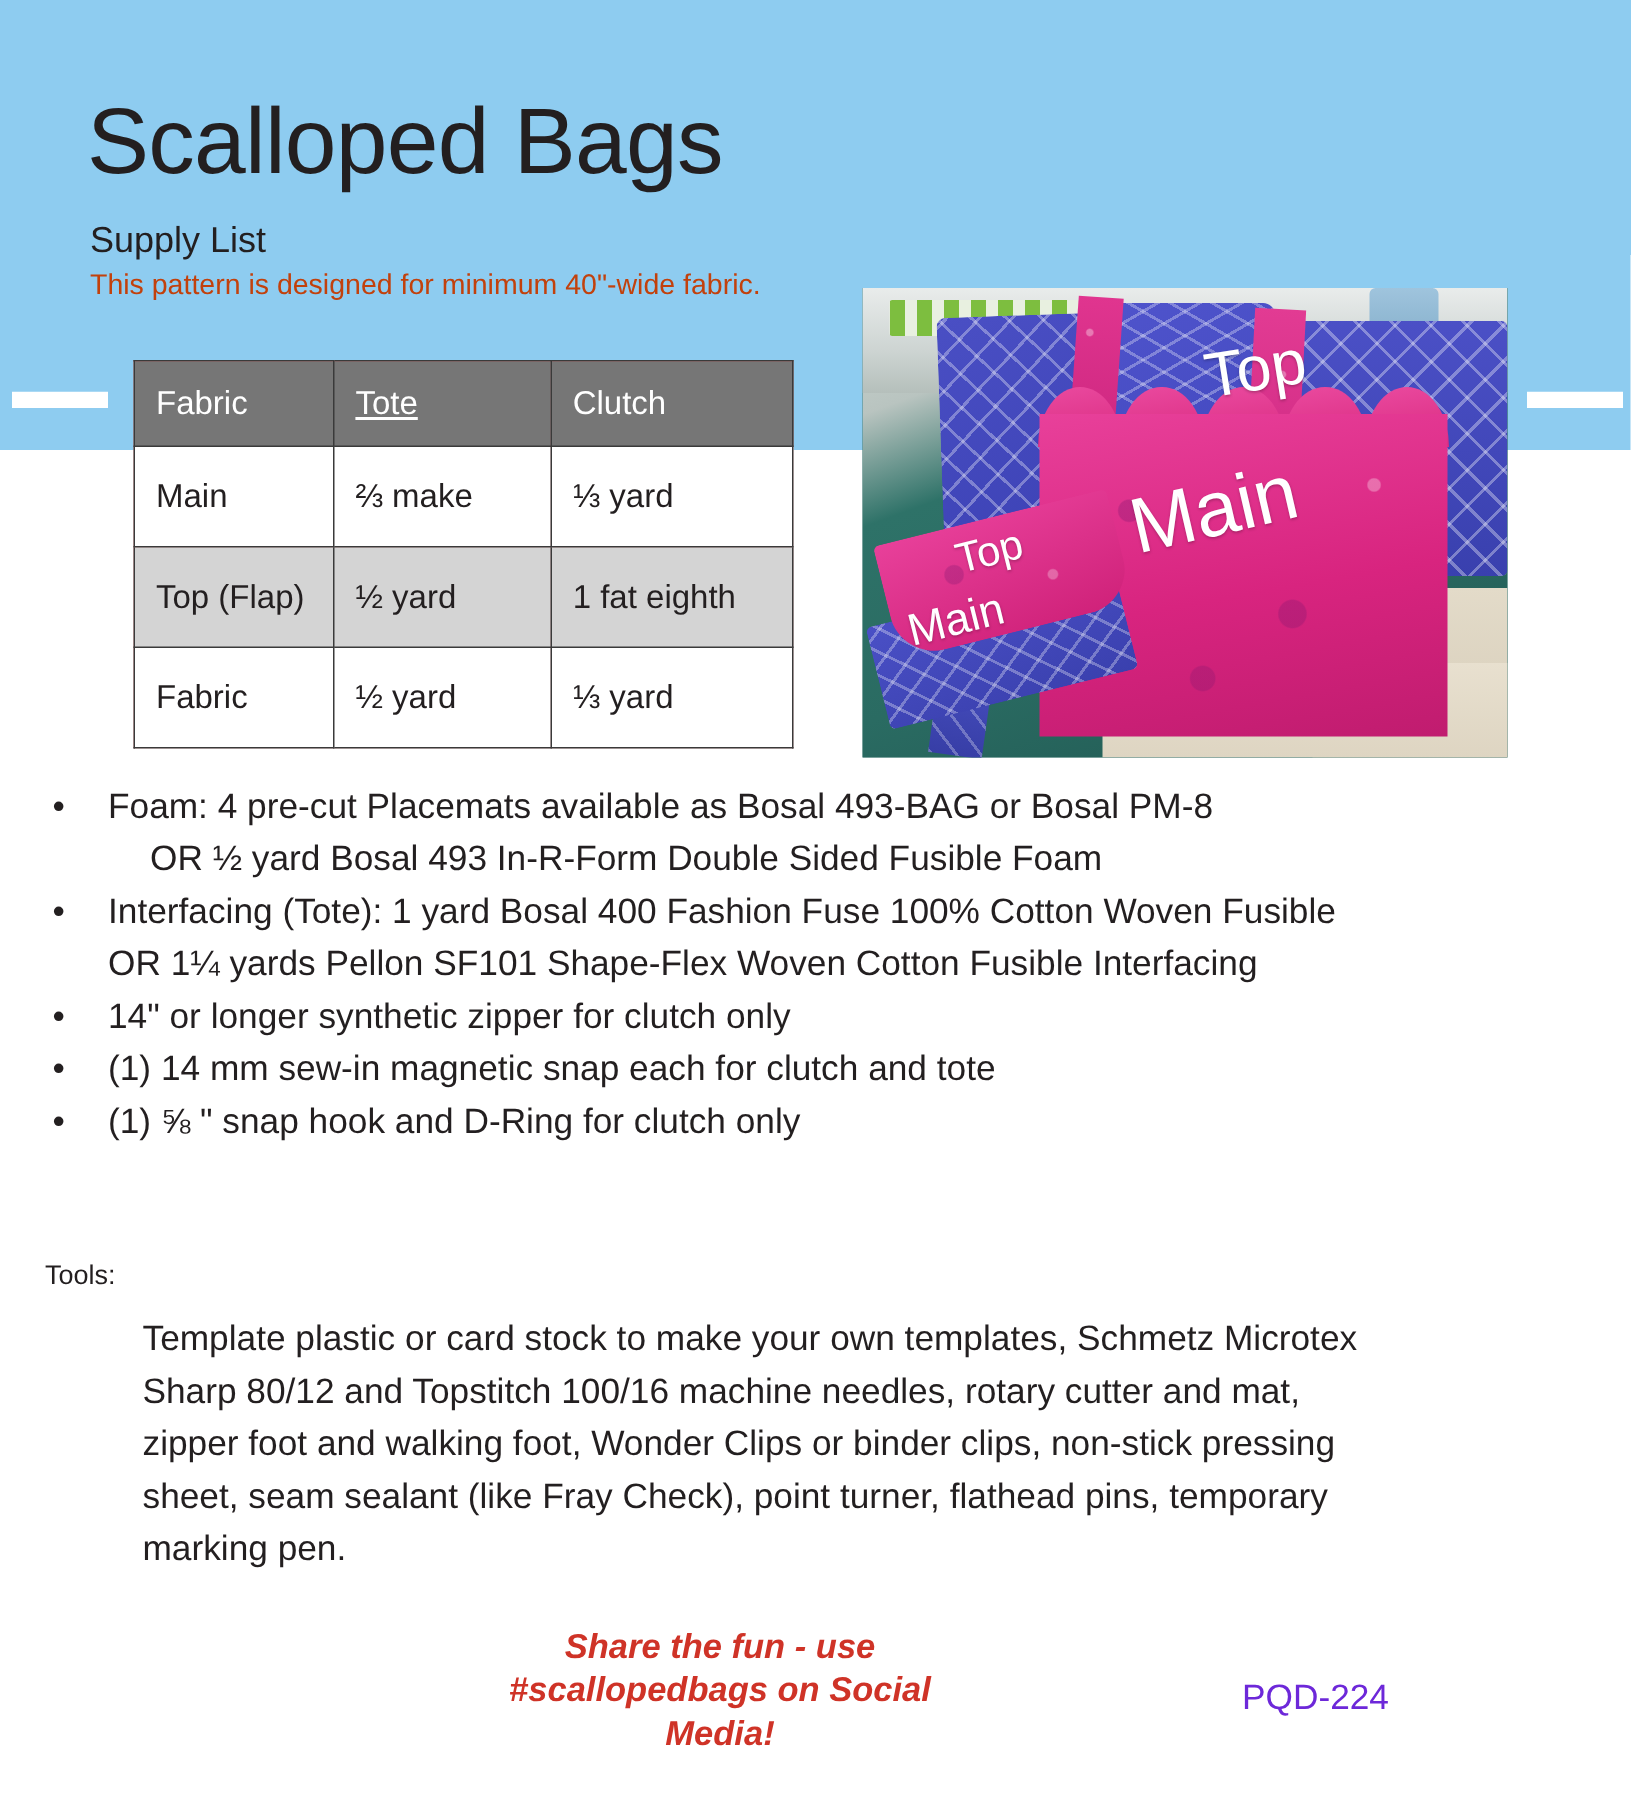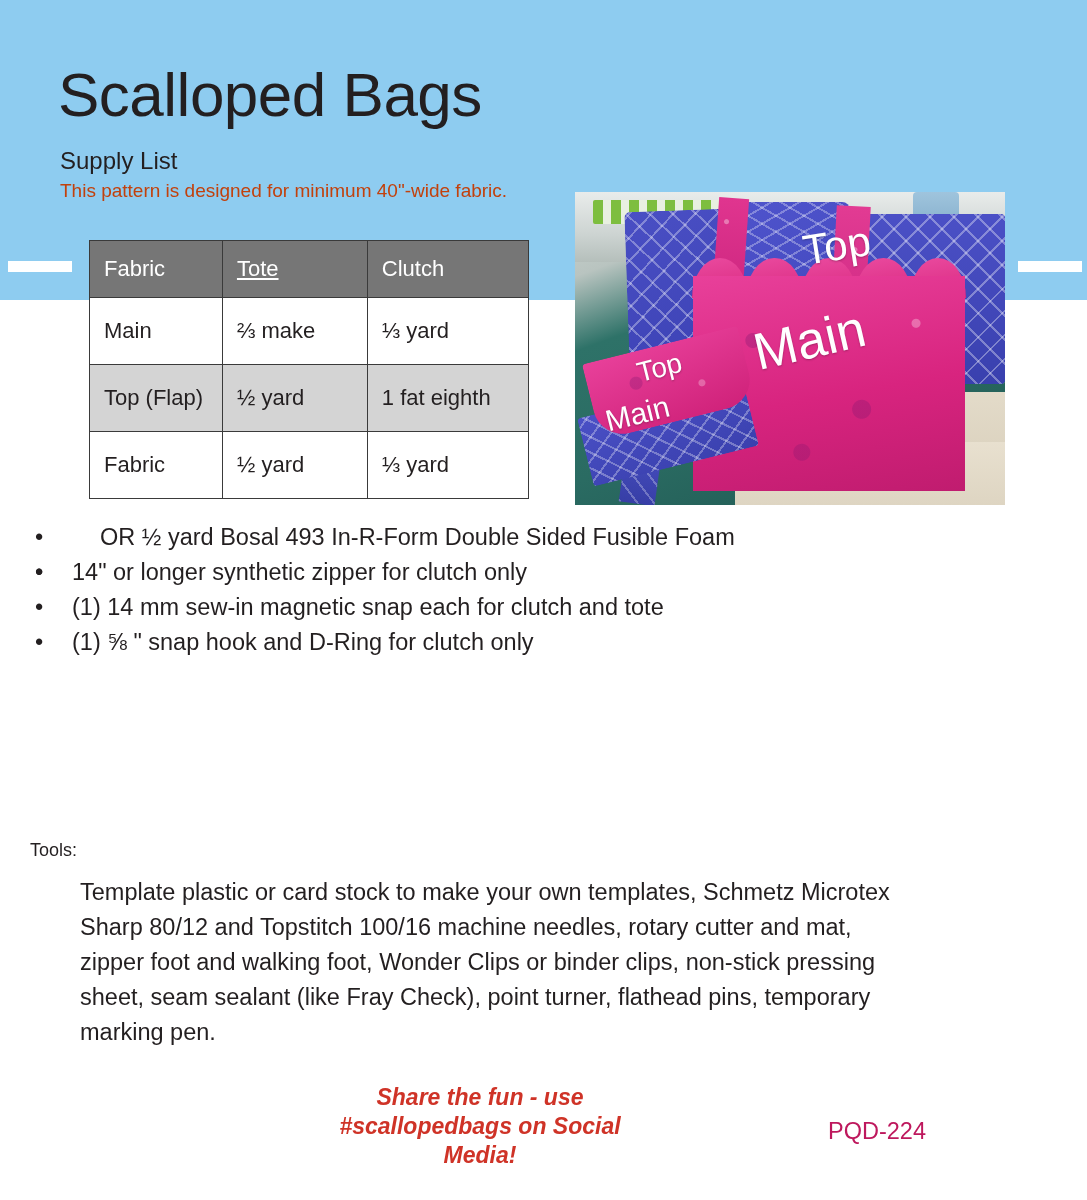--- a/index.html
+++ b/index.html
@@ -280,21 +280,21 @@
 
   
   .tools-head {
     position: absolute;
     left: 30px; top: 840px;
     font-size: 18px;
     color: #231f20;
   }
   .tools-body {
     position: absolute;
-    left: 80px; top: 875px;
+    left: 95px; top: 875px;
     width: 822px;
     font-size: 23.5px;
     line-height: 35px;
     color: #231f20;
     text-align: left;
   }
 
   
   .share {
     position: absolute;
@@ -304,21 +304,21 @@
     font-size: 23px;
     line-height: 29px;
     font-style: italic;
     font-weight: 700;
     color: #cf3327;
   }
   .code {
     position: absolute;
     left: 828px; top: 1118px;
     font-size: 23.5px;
-    color: #be185d;
+    color: #6d28d9;
   }
 </style>
 </head>
 <body>
 
 <div class="banner">
   <div class="banner-dash-line">
     <div class="dash" style="left:8px;width:64px;"></div>
     <div class="dash" style="left:96px;width:64px;"></div>
     <div class="dash" style="left:930px;width:64px;"></div>
@@ -384,24 +384,26 @@
       <td>Fabric</td>
       <td>½ yard</td>
       <td>⅓ yard</td>
     </tr>
   </tbody>
 </table>
 
 <div class="bullets">
   <div class="bullet-row">
     <span class="bullet-dot">•</span>
+    <span>Foam: 4 pre-cut Placemats available as Bosal 493-BAG or Bosal PM-8</span>
     <span class="bullet-cont">OR ½ yard Bosal 493 In-R-Form Double Sided Fusible Foam</span>
   </div>
   <div class="bullet-row">
     <span class="bullet-dot">•</span>
+    <span>Interfacing (Tote): 1 yard Bosal 400 Fashion Fuse 100% Cotton Woven Fusible OR 1¼ yards Pellon SF101 Shape-Flex Woven Cotton Fusible Interfacing</span>
   </div>
   <div class="bullet-row">
     <span class="bullet-dot">•</span>
     <span>14" or longer synthetic zipper for clutch only</span>
   </div>
   <div class="bullet-row">
     <span class="bullet-dot">•</span>
     <span>(1) 14 mm sew-in magnetic snap each for clutch and tote</span>
   </div>
   <div class="bullet-row">

